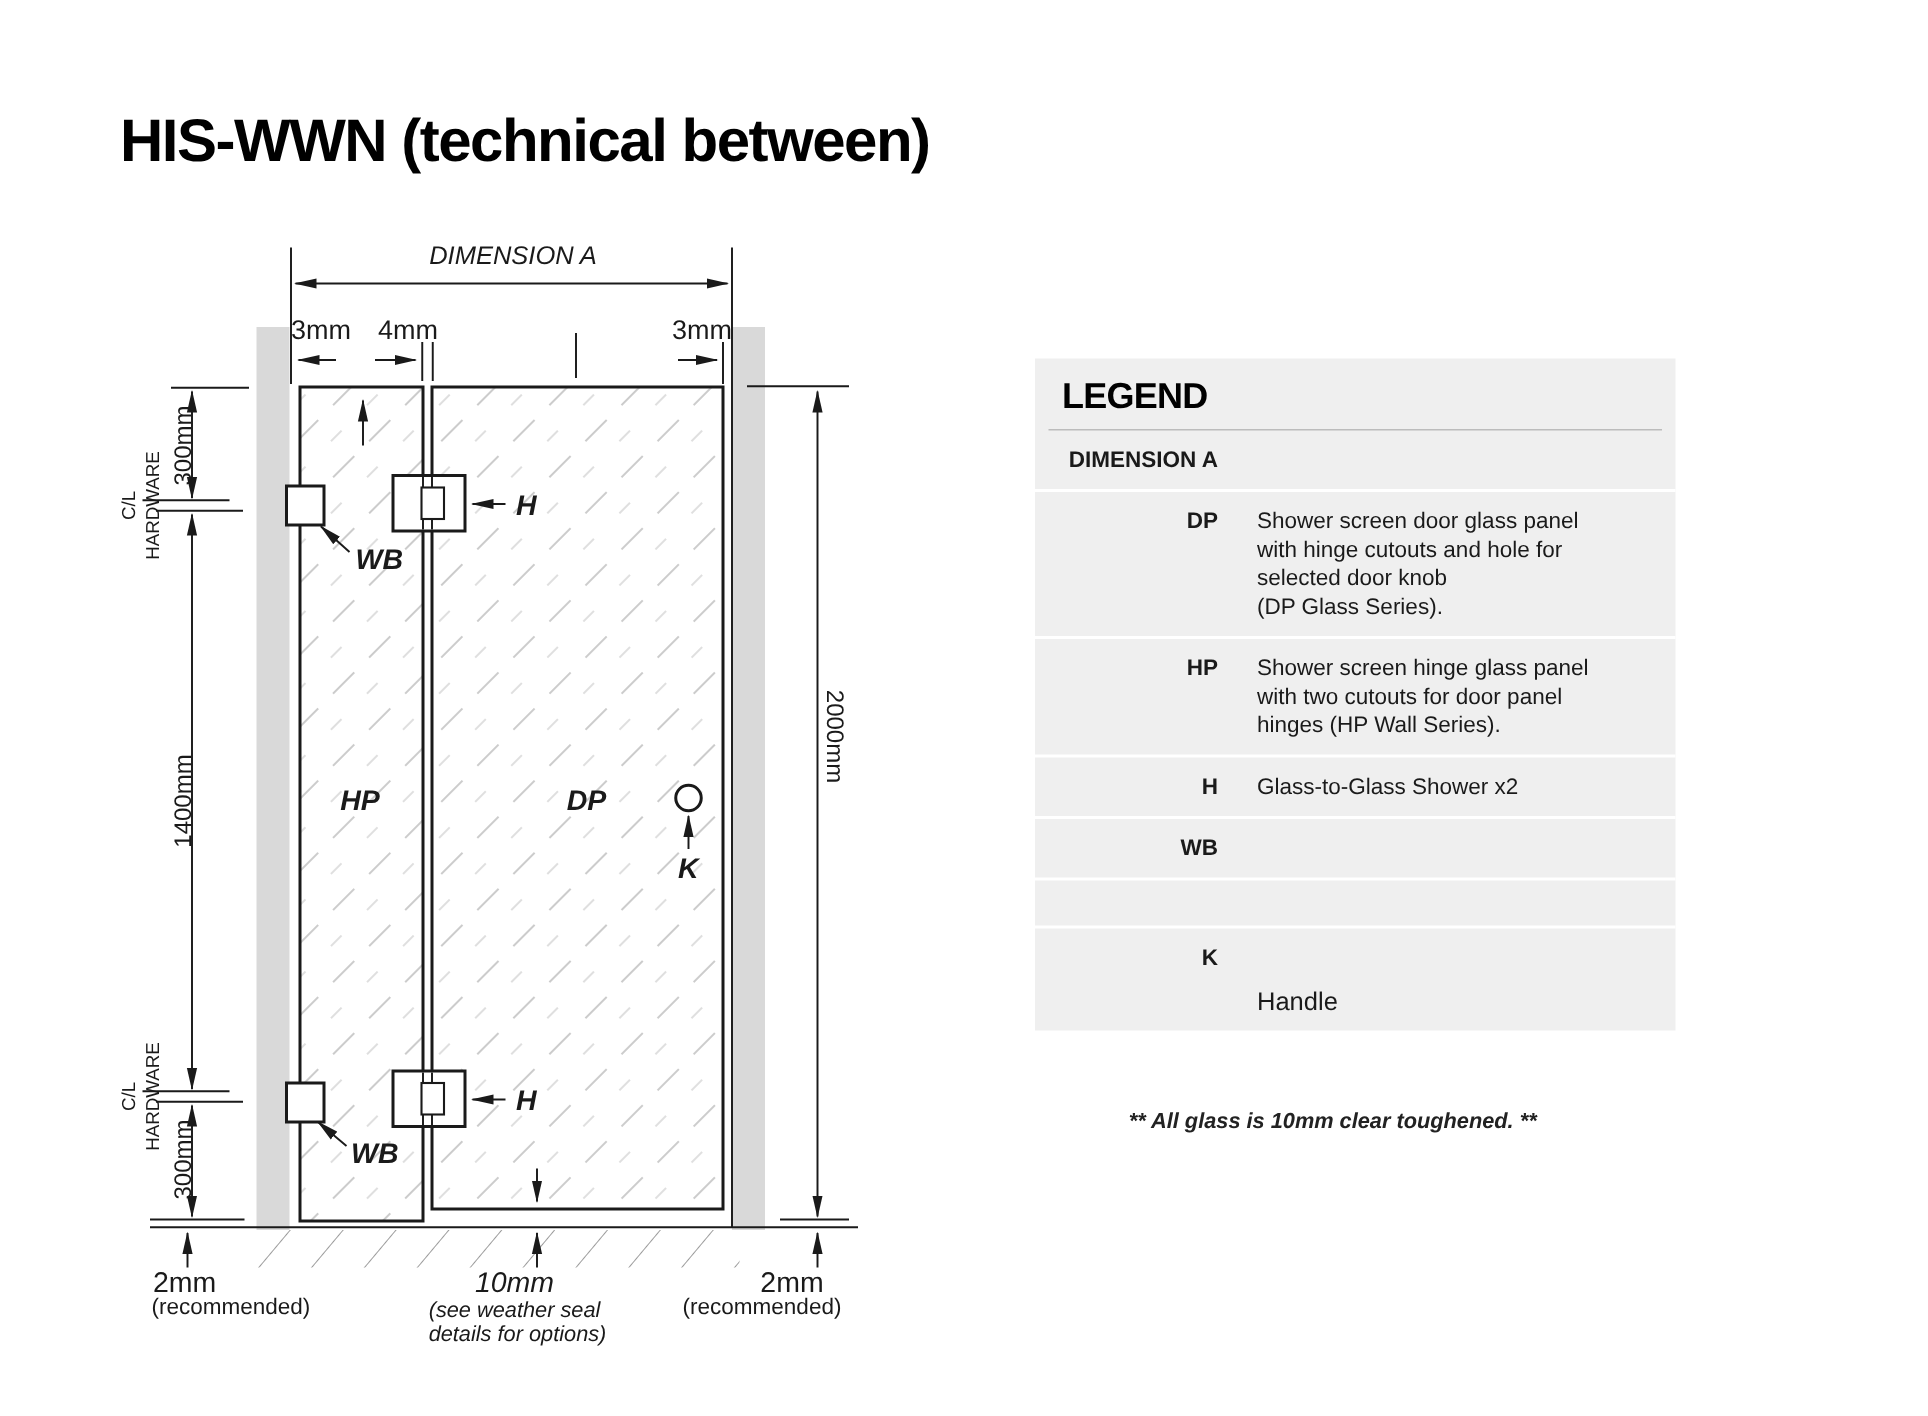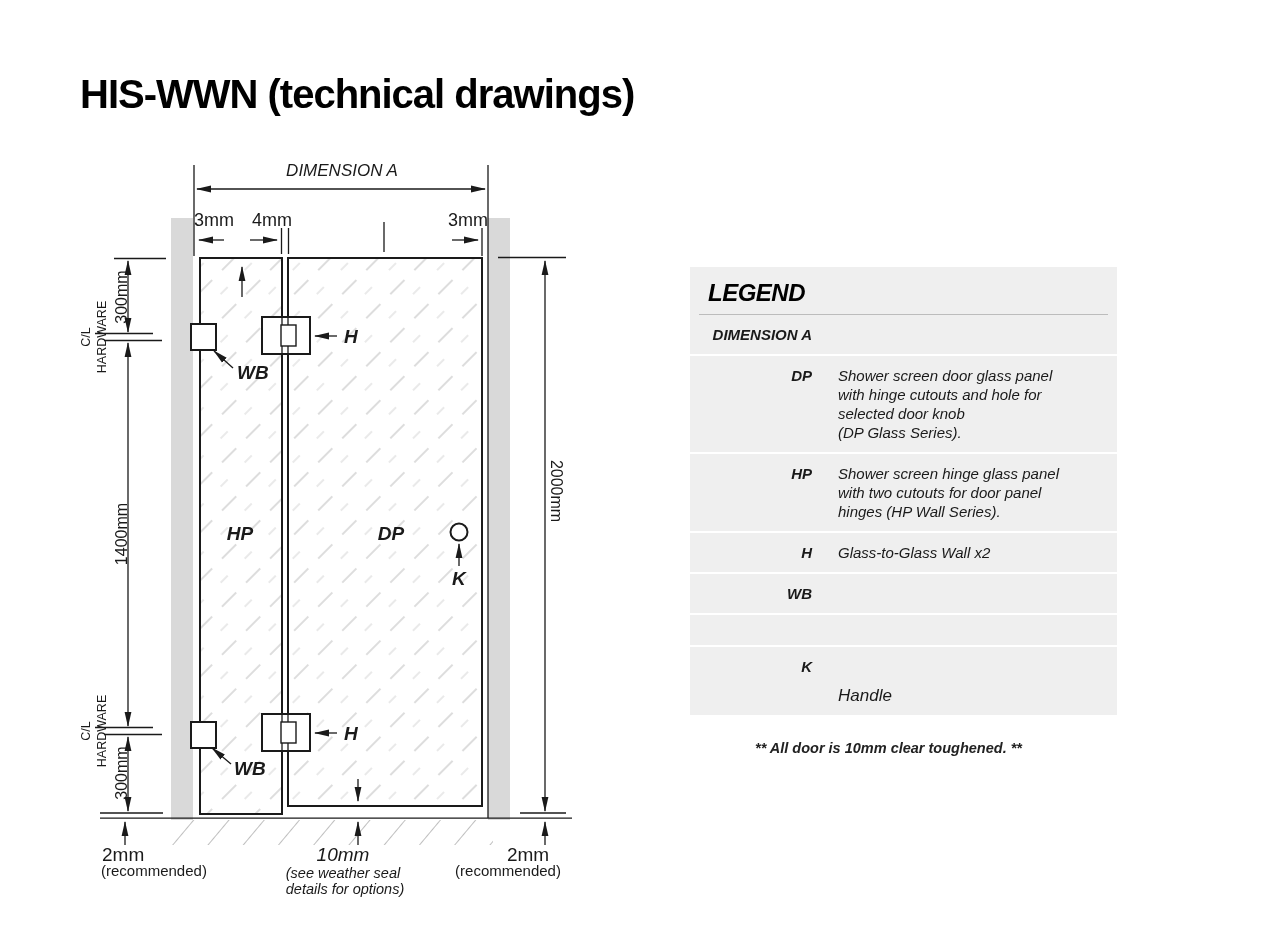--- a/index.html
+++ b/index.html
@@ -24,44 +24,43 @@
   .mk{fill:var(--ink);}
   .glass{stroke:var(--ink);stroke-width:2;}
   .d16{font-size:16px;}
   .d18{font-size:18px;}
   .d19{font-size:19px;}
   .d13{font-size:12.5px;}
   .d15{font-size:15px;}
   .it{font-style:italic;}
   .lbl{font-weight:700;font-style:italic;font-size:19px;}
   .legend{
-    position:absolute;left:690px;top:267px;width:427px;
+    position:absolute;left:690px;top:239px;width:427px;
     background:var(--legend_bg);
-    font-style:italic;
   }
   .legend-heading{
     padding:12px 0 7px 18px;font-size:24px;font-weight:700;letter-spacing:-0.5px;color:#000;
   }
   .hr-strong{border-top:1.5px solid var(--heading_divider);margin:0 9px;}
   .legend-row{display:flex;border-top:2px solid var(--divider);padding:10px 0;}
   .legend-row.first{border-top:none;}
   .legend-row.empty{min-height:32px;}
   .term{width:122px;text-align:right;font-weight:700;font-size:15px;line-height:19px;flex:none;}
   .desc{margin-left:26px;font-size:15px;line-height:19px;white-space:pre-line;width:248px;}
   .desc.nowrap{white-space:nowrap;width:auto;overflow:visible;font-size:15.5px;}
   .desc.handle{font-size:17px;margin-top:29px;}
   .footnote{
     position:absolute;left:690px;top:740px;width:397px;text-align:center;
     font-size:14.5px;font-style:italic;font-weight:600;color:#222;
   }
 </style>
 </head>
 <body>
 
-<h1 class="page-title">HIS-WWN (technical drawings)</h1>
+<h1 class="page-title">HIS-WWN (technical between)</h1>
 
 <svg width="1285" height="944" viewBox="0 0 1285 944">
   <defs>
     <marker id="ah" markerUnits="userSpaceOnUse" markerWidth="15" markerHeight="8" refX="14" refY="4" orient="auto-start-reverse">
       <path d="M0,0.6 L15,4 L0,7.4 Z" class="mk"></path>
     </marker>
     <pattern id="glassHatch" width="34" height="34" patternUnits="userSpaceOnUse" patternTransform="rotate(-45)">
       <line x1="0" y1="8" x2="20" y2="8" stroke="var(--glass_hatch)" stroke-width="1.2"></line>
       <line x1="16" y1="24" x2="26" y2="24" stroke="#d4d4d4" stroke-width="1"></line>
     </pattern>
@@ -199,31 +198,31 @@
 
   <div class="legend-row">
     <div class="term">HP</div>
     <div class="desc">Shower screen hinge glass panel
 with two cutouts for door panel
 hinges (HP Wall Series).</div>
   </div>
 
   <div class="legend-row">
     <div class="term">H</div>
-    <div class="desc">Glass-to-Glass Wall x2</div>
+    <div class="desc">Glass-to-Glass Shower x2</div>
   </div>
 
   <div class="legend-row">
     <div class="term">WB</div>
   </div>
 
   <div class="legend-row empty">
     <div class="term"></div>
     <div class="desc"></div>
   </div>
 
   <div class="legend-row">
     <div class="term">K</div>
     <div class="desc handle">Handle</div>
   </div>
 </div>
 
-<div class="footnote">** All door is 10mm clear toughened. **</div>
+<div class="footnote">** All glass is 10mm clear toughened. **</div>
 
 </body></html>

